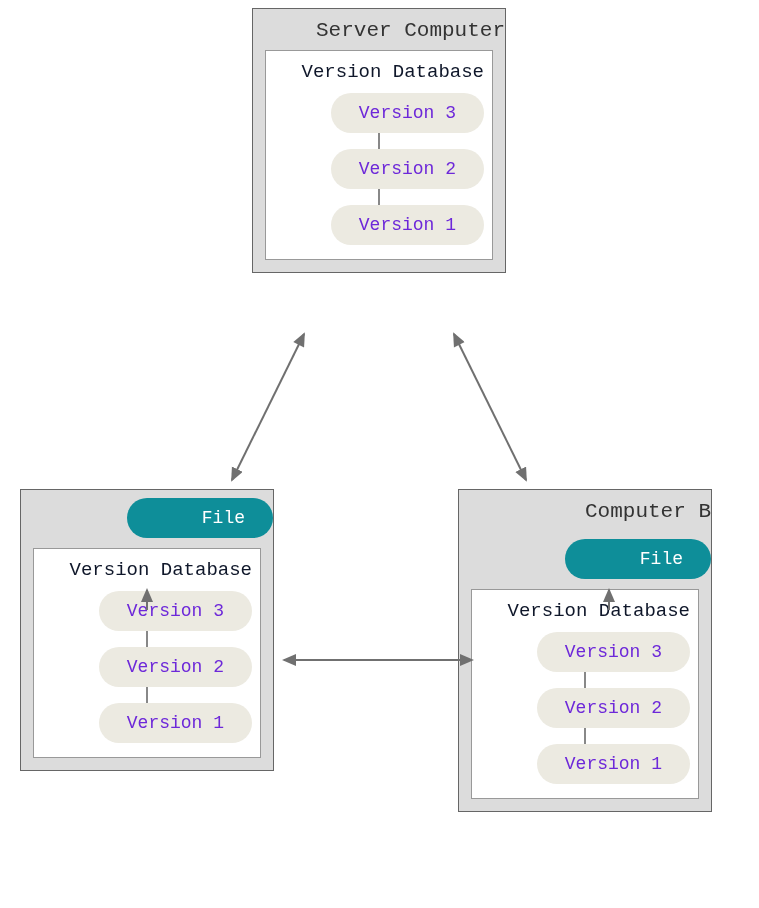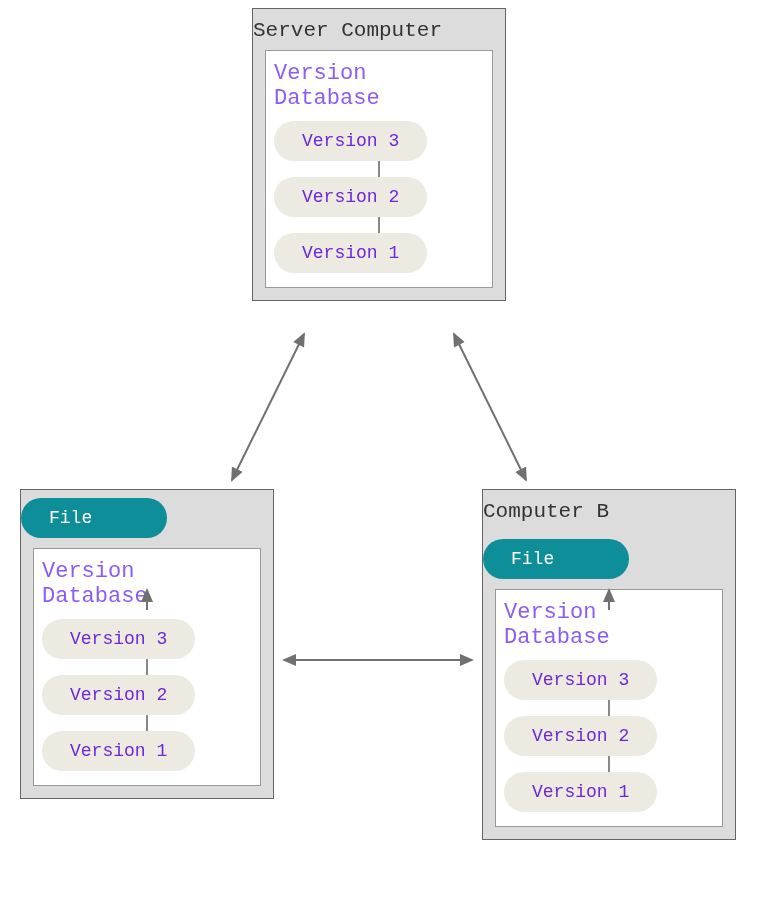--- a/index.html
+++ b/index.html
@@ -14,37 +14,37 @@
     .container {
       position: relative;
       width: 759px;
       height: 908px;
     }
     .box {
       position: absolute;
       background: #dcdcdc;
       border: 1px solid #666;
       box-sizing: border-box;
-      text-align: left;
+      text-align: right;
     }
     .box-title {
       font-size: 21px;
       color: #333;
       padding: 10px 0 8px 0;
     }
     .inner-panel {
       background: #fff;
       border: 1px solid #999;
       margin: 0 12px 12px 12px;
       padding: 10px 8px 14px 8px;
       box-sizing: border-box;
     }
     .panel-title {
-      font-size: 22px;
-      color: #8b5cf6;
+      font-size: 19px;
+      color: #0f172a;
       margin-bottom: 10px;
     }
     .pill {
       display: inline-block;
       background: #eceae1;
       border-radius: 28px;
       padding: 10px 28px;
       font-size: 18px;
       color: #6d28d9;
       min-width: 90px;
@@ -94,21 +94,21 @@
   <div class="inner-panel">
     <div class="panel-title">Version Database</div>
     <div class="pill">Version 3</div>
     <div class="connector"></div>
     <div class="pill">Version 2</div>
     <div class="connector"></div>
     <div class="pill">Version 1</div>
   </div>
 </div>
 
-<div class="box" style="left:482px; top:489px; width:254px;">
+<div class="box" style="left:458px; top:489px; width:254px;">
   <div class="box-title">Computer B</div>
   <div class="file-row">
     <div class="pill pill-teal">File</div>
   </div>
   <div class="inner-panel">
     <div class="panel-title">Version Database</div>
     <div class="pill">Version 3</div>
     <div class="connector"></div>
     <div class="pill">Version 2</div>
     <div class="connector"></div>

